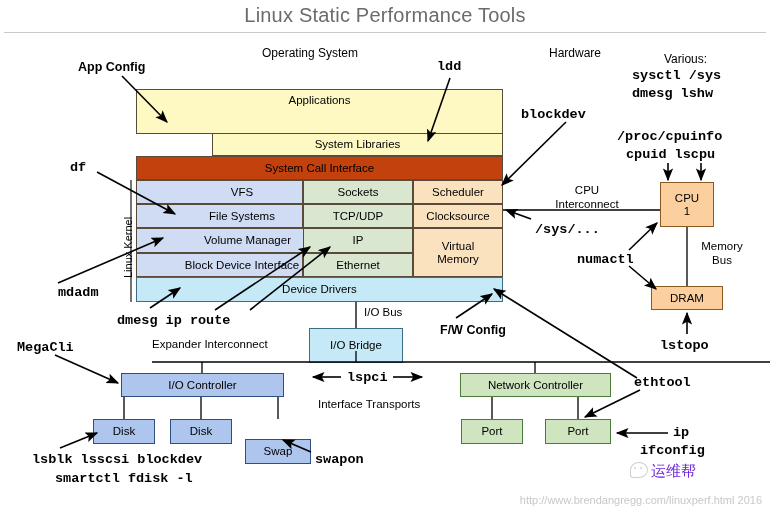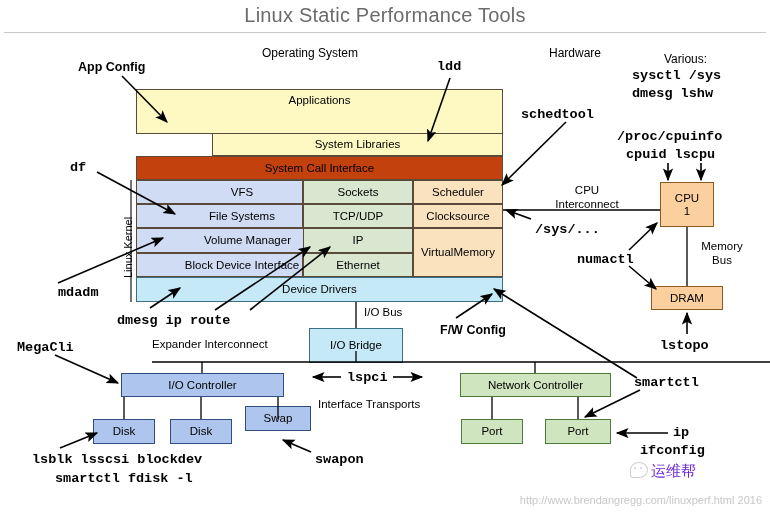--- a/index.html
+++ b/index.html
@@ -180,21 +180,21 @@
   <div class="box c-orange" style="left:413px; top:204px; width:90px; height:24px;">
     <span>Clocksource</span>
   </div>
 
   <div class="box c-blue" style="left:136px; top:228px; width:178px; height:25px;">
     <span>Volume Manager</span>
   </div>
   <div class="box c-green" style="left:303px; top:228px; width:110px; height:25px;">
     <span>IP</span>
   </div>
-  <div class="box c-orange" style="left:413px; top:228px; width:90px; height:49px; flex-direction:row;">
+  <div class="box c-orange" style="left:413px; top:228px; width:90px; height:49px; flex-direction:column;">
     <span>Virtual</span>
     <span>Memory</span>
   </div>
 
   <div class="box c-blue" style="left:136px; top:253px; width:167px; height:24px;">
     <span>Block Device Interface</span>
   </div>
   <div class="box c-green" style="left:303px; top:253px; width:110px; height:24px;">
     <span>Ethernet</span>
   </div>
@@ -217,21 +217,21 @@
 
   <div class="box c-ioblue" style="left:121px; top:373px; width:163px; height:24px;">
     <span>I/O Controller</span>
   </div>
   <div class="box c-ioblue" style="left:93px; top:419px; width:62px; height:25px;">
     <span>Disk</span>
   </div>
   <div class="box c-ioblue" style="left:170px; top:419px; width:62px; height:25px;">
     <span>Disk</span>
   </div>
-  <div class="box c-ioblue" style="left:245px; top:406px; width:66px; height:25px;">
+  <div class="box c-ioblue" style="left:245px; top:439px; width:66px; height:25px;">
     <span>Swap</span>
   </div>
 
   <div class="box c-netgrn" style="left:460px; top:373px; width:151px; height:24px;">
     <span>Network Controller</span>
   </div>
   <div class="box c-netgrn" style="left:461px; top:419px; width:62px; height:25px;">
     <span>Port</span>
   </div>
   <div class="box c-netgrn" style="left:545px; top:419px; width:66px; height:25px;">
@@ -243,21 +243,21 @@
 
   <div class="lbl center" style="left:692px; top:240px; width:60px;">Memory</div>
   <div class="lbl center" style="left:692px; top:254px; width:60px;">Bus</div>
 
   <div class="lbl" style="left:364px; top:306px;">I/O Bus</div>
   <div class="lbl" style="left:152px; top:338px;">Expander Interconnect</div>
   <div class="lbl" style="left:318px; top:398px;">Interface Transports</div>
 
   <div class="bold" style="left:78px; top:60px;">App Config</div>
   <div class="mono" style="left:437px; top:59px;">ldd</div>
-  <div class="mono" style="left:521px; top:107px;">schedtool</div>
+  <div class="mono" style="left:521px; top:107px;">blockdev</div>
 
   <div class="mono" style="left:632px; top:68px;">sysctl /sys</div>
   <div class="mono" style="left:632px; top:86px;">dmesg lshw</div>
   <div class="mono" style="left:617px; top:129px;">/proc/cpuinfo</div>
   <div class="mono" style="left:626px; top:147px;">cpuid lscpu</div>
 
   <div class="mono" style="left:535px; top:222px;">/sys/...</div>
   <div class="mono" style="left:577px; top:252px;">numactl</div>
   <div class="mono" style="left:660px; top:338px;">lstopo</div>
 
@@ -265,21 +265,21 @@
   <div class="mono" style="left:58px; top:285px;">mdadm</div>
   <div class="mono" style="left:117px; top:313px;font-family:Liberation Mono, monospace;">dmesg ip route</div>
 
   <div class="mono" style="left:17px; top:340px;">MegaCli</div>
   <div class="mono" style="left:32px; top:452px;">lsblk lsscsi blockdev</div>
   <div class="mono" style="left:55px; top:471px;">smartctl fdisk -l</div>
   <div class="mono" style="left:315px; top:452px;">swapon</div>
 
   <div class="mono" style="left:347px; top:370px;">lspci</div>
   <div class="bold" style="left:440px; top:323px;">F/W Config</div>
-  <div class="mono" style="left:634px; top:375px;">smartctl</div>
+  <div class="mono" style="left:634px; top:375px;">ethtool</div>
   <div class="mono" style="left:673px; top:425px;">ip</div>
   <div class="mono" style="left:640px; top:443px;">ifconfig</div>
 
   <svg class="ov" viewBox="0 0 770 513">
     <defs>
       <marker id="ah" markerWidth="9" markerHeight="9" refX="7.2" refY="3.2" orient="auto" markerUnits="strokeWidth">
         <path d="M0,0 L8,3.2 L0,6.4 L1.7,3.2 z" fill="#000"></path>
       </marker>
     </defs>
     <g stroke="#000" fill="none" stroke-width="1.6">

